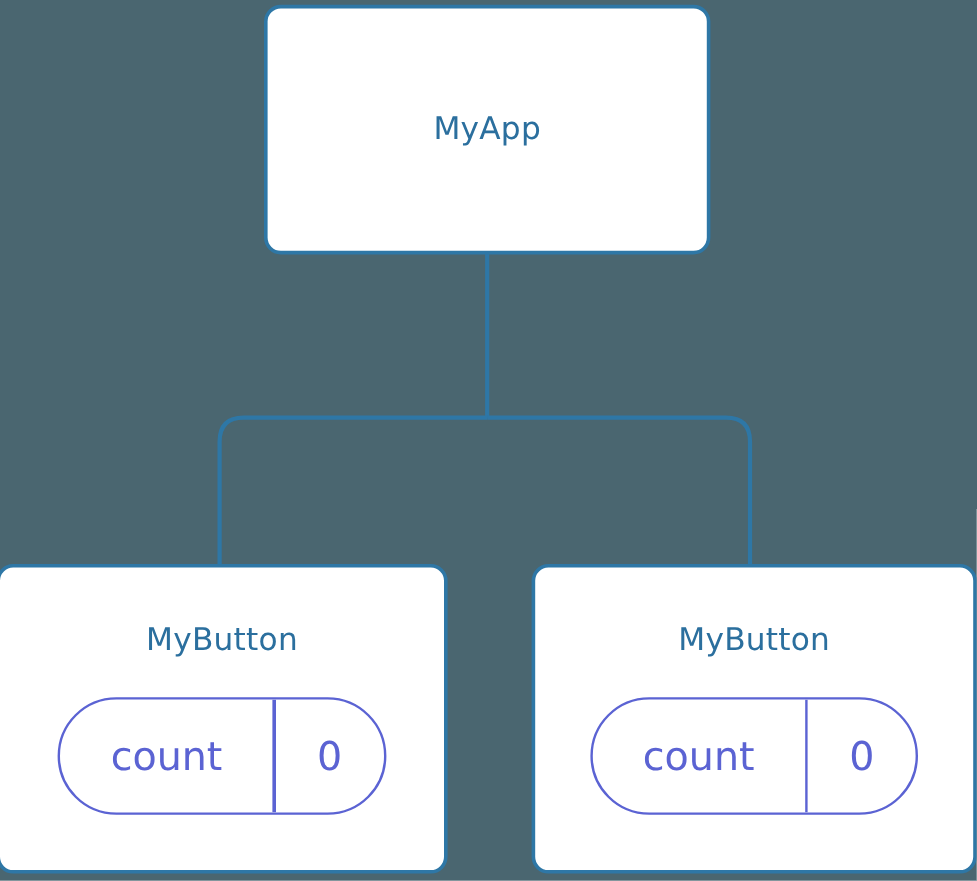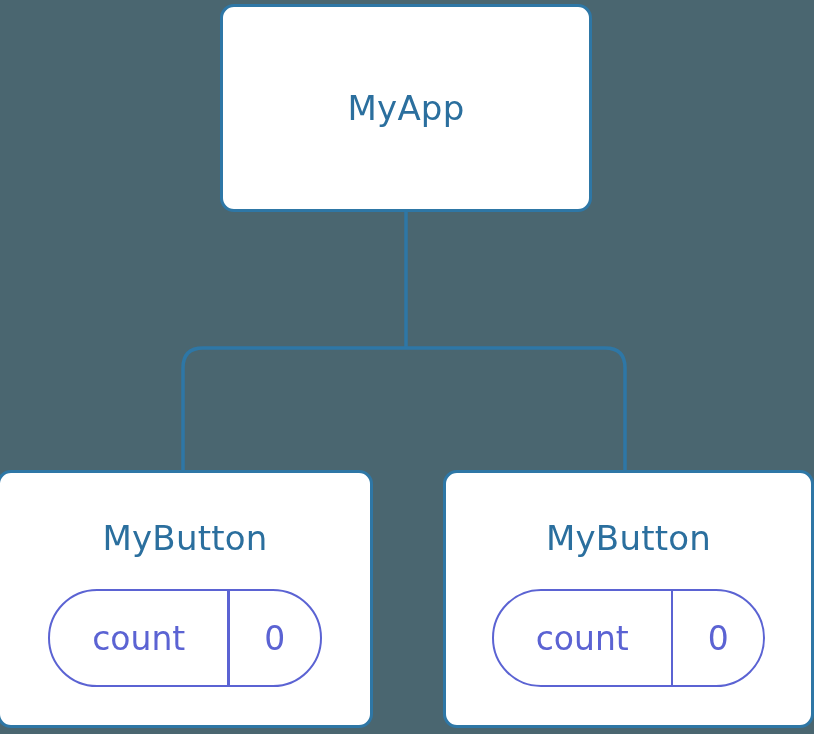--- a/index.html
+++ b/index.html
@@ -40,21 +40,21 @@
     border: 3px solid #2e77a6;
     border-radius: 14px;
     display: flex;
     flex-direction: column;
     align-items: center;
     justify-content: center;
   }
 
   .node-title {
     color: #2b6f9e;
-    font-size: 34px;
+    font-size: 26px;
     font-weight: 400;
     letter-spacing: 0.2px;
     line-height: 1;
     white-space: nowrap;
   }
 
   
   #node-root {
     left: 220px;
     top: 4px;

